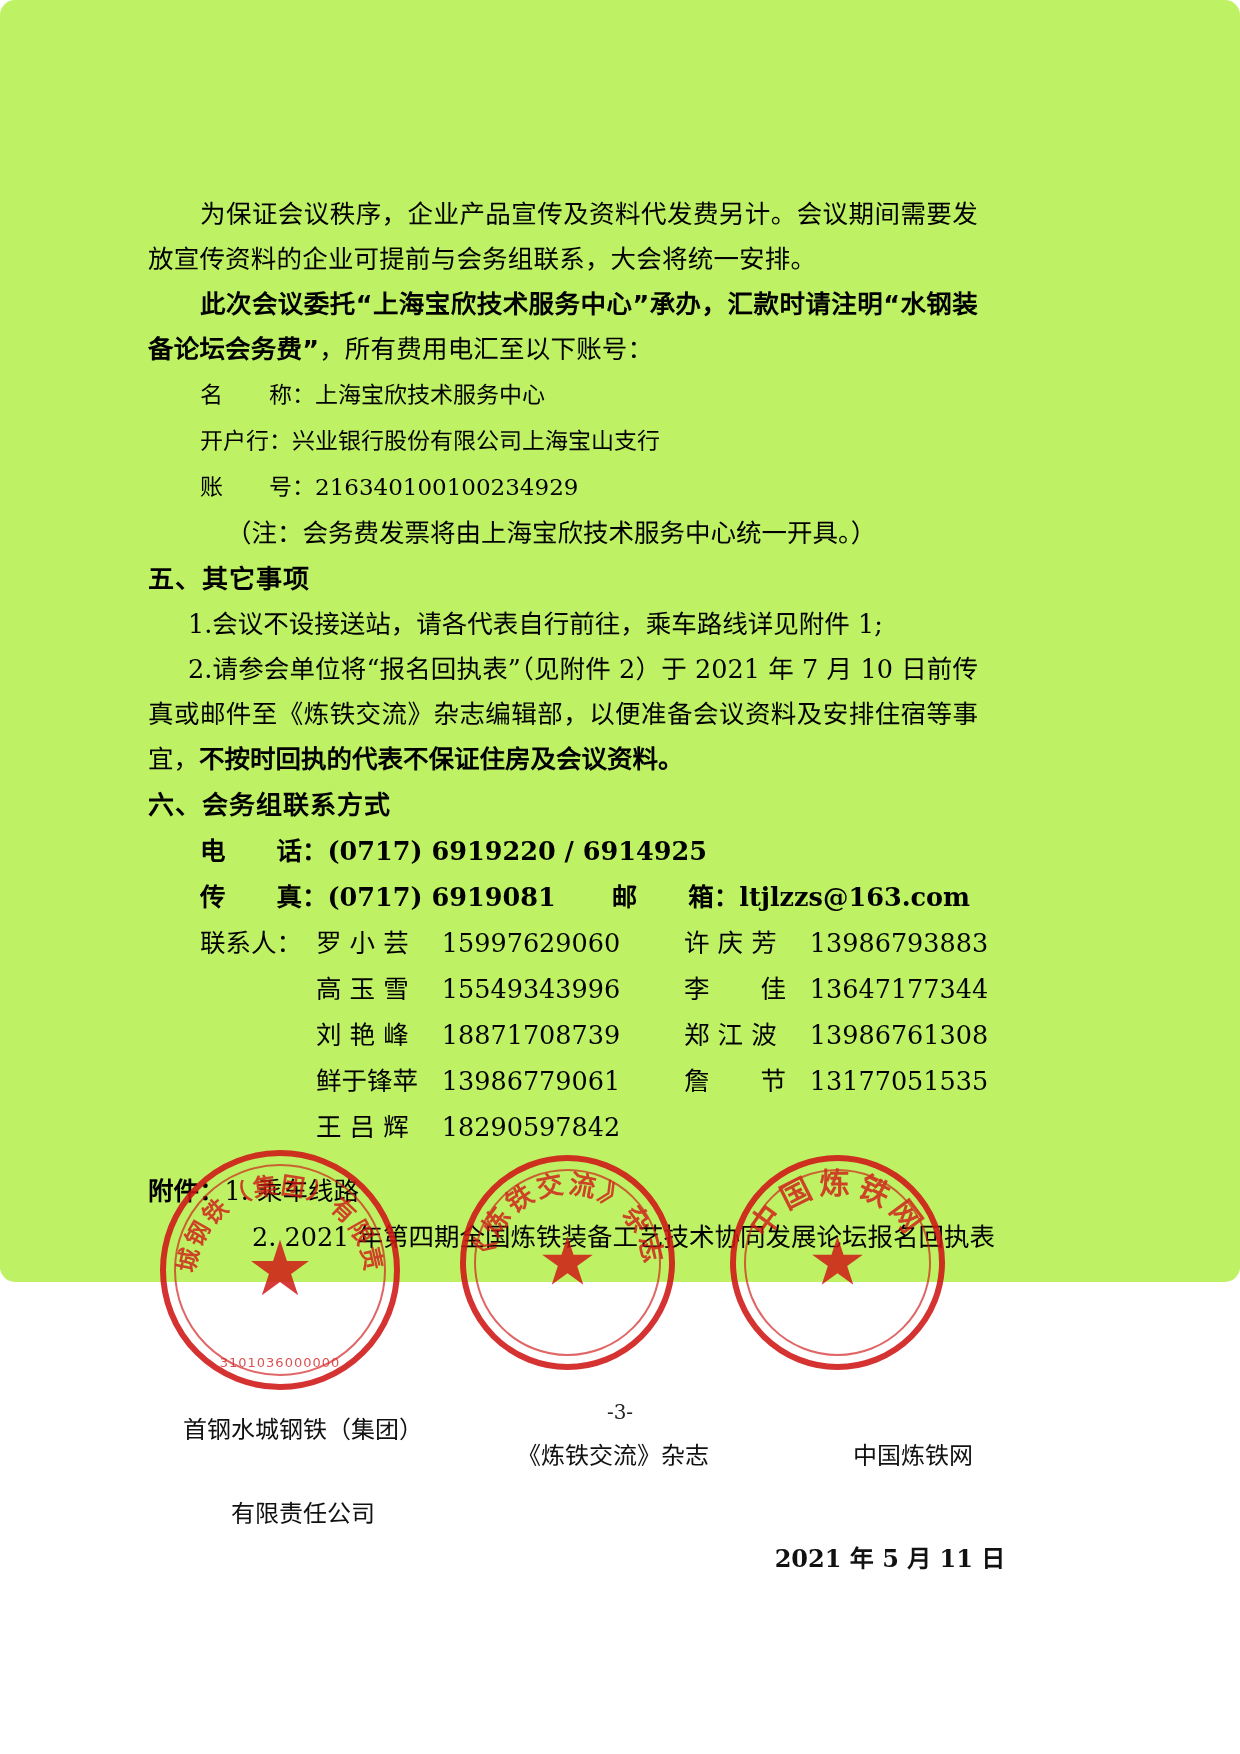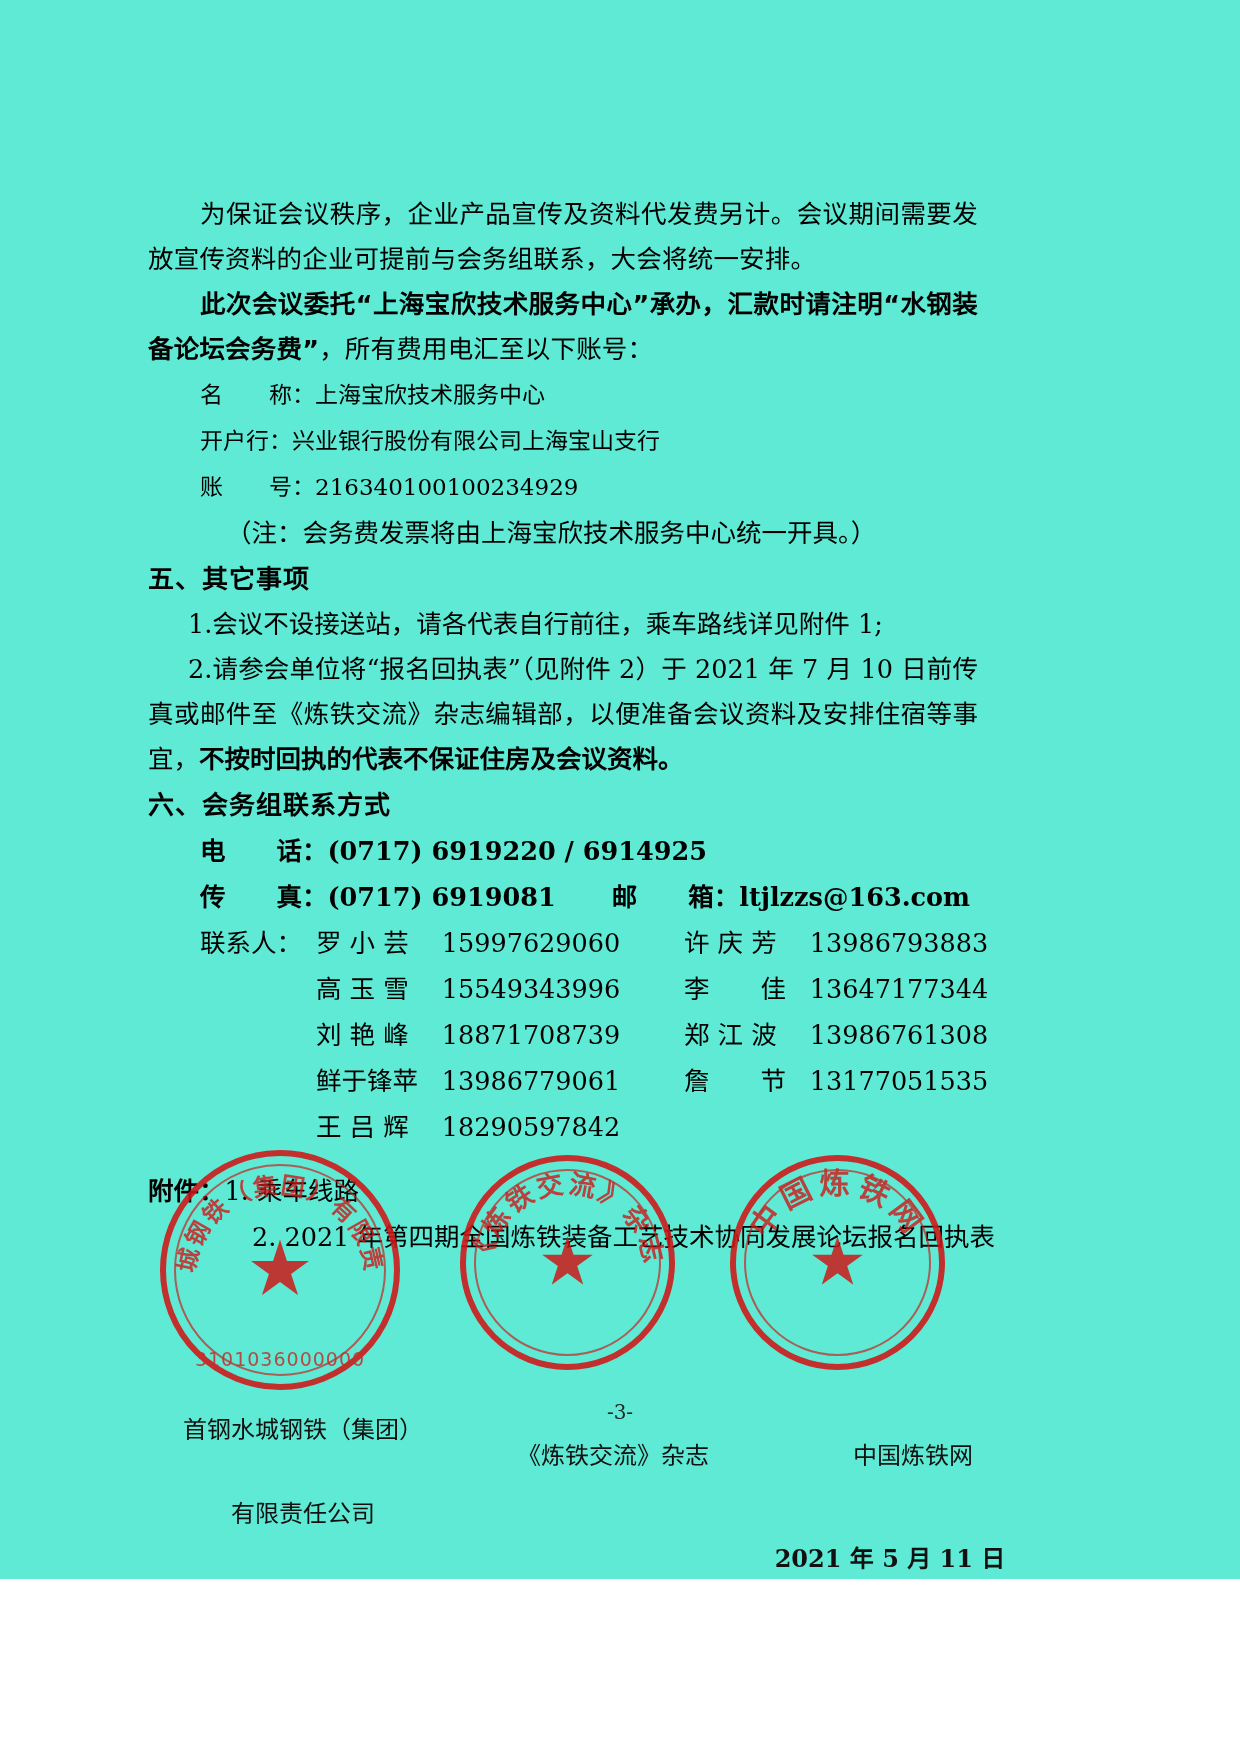--- a/index.html
+++ b/index.html
@@ -13,22 +13,23 @@
     height: 1754px;
     position: relative;
     font-family: "DejaVu Serif", "Liberation Serif", serif;
     color: #000000;
     overflow: hidden;
   }
   .page {
     position: absolute;
     left: 0; top: 0;
     width: 1240px;
-    height: 1579px;
-    background: #5eead4;
+    height: 1282px;
+    background: #bef264;
+    border-radius: 15px;
   }
   .content {
     position: absolute;
     left: 148px;
     top: 192px;
     width: 830px;
   }
   .para {
     font-size: 25.5px;
     line-height: 45px;
@@ -164,21 +165,21 @@
     font-weight: bold;
     opacity: 0.9;
   }
   .seal-bottom-text {
     position: absolute;
     left: 0;
     bottom: 14px;
     width: 100%;
     text-align: center;
     color: #d01616;
-    font-size: 19px;
+    font-size: 13px;
     letter-spacing: 1px;
     font-family: "DejaVu Sans", "Liberation Sans", sans-serif;
     opacity: 0.85;
   }
   .page-number {
     position: absolute;
     left: 0;
     top: 1400px;
     width: 1240px;
     text-align: center;

